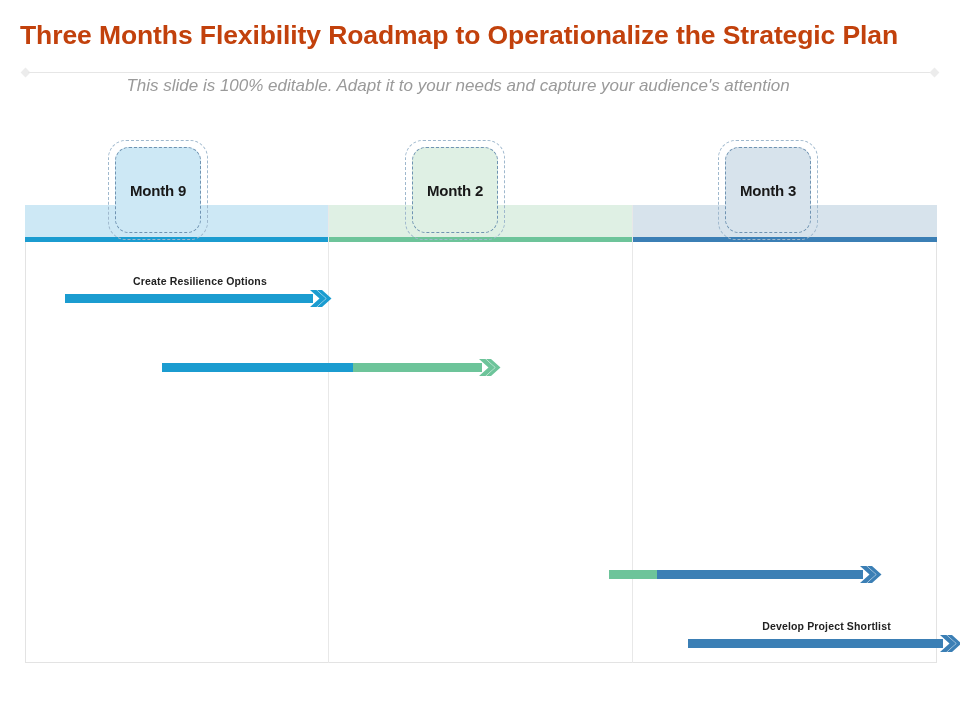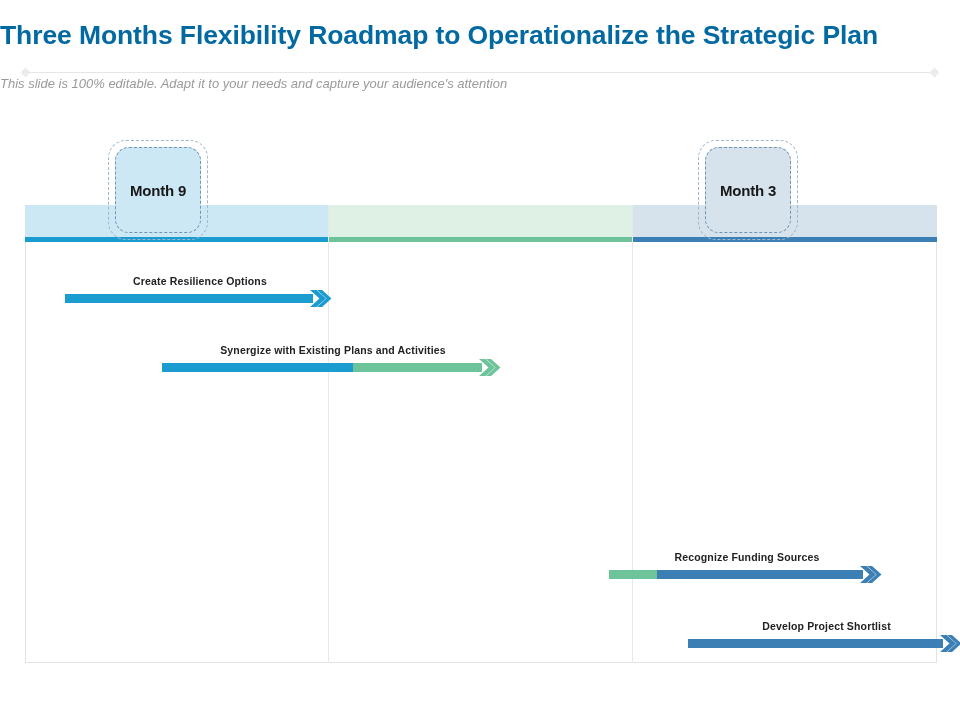--- a/index.html
+++ b/index.html
@@ -7,39 +7,39 @@
     width:960px;height:720px;background:#ffffff;overflow:hidden;
     font-family:"Liberation Sans","DejaVu Sans",sans-serif;
     -webkit-font-smoothing:antialiased;
   }
   .slide{position:relative;width:960px;height:720px;}
 
   
   .title{
     position:absolute;left:0;top:20px;width:848px;
     text-align:center;
-    font-size:26.5px;font-weight:bold;color:#0369a1;
-    letter-spacing:-0.1px;white-space:nowrap;
+    font-size:26.5px;font-weight:bold;color:#c2410c;
+    letter-spacing:-0.1px;white-space:nowrap;padding-left:20px;
   }
   .divider{
     position:absolute;left:22px;top:71px;width:916px;height:3px;
   }
   .divider .line{
     position:absolute;left:6px;top:1px;width:904px;height:1px;
     background:#e6e6e6;
   }
   .divider .dot{
     position:absolute;top:-2px;width:7px;height:7px;
     background:#ececec;transform:rotate(45deg);
   }
   .divider .dot.l{left:0;}
   .divider .dot.r{right:0;}
   .subtitle{
-    position:absolute;left:0;top:76px;width:916px;
-    font-size:13px;font-style:italic;color:#9a9a9a;
+    position:absolute;left:0;top:76px;width:916px;text-align:center;
+    font-size:17px;font-style:italic;color:#9a9a9a;
     white-space:nowrap;
   }
 
   
   .chart{
     position:absolute;left:25px;top:205px;width:776px;height:458px;
   }
   .frame-border{
     position:absolute;left:0;top:0;width:912px;height:458px;
     border-left:1px solid #e3e3e3;border-right:1px solid #e3e3e3;
@@ -117,34 +117,32 @@
           <div class="seg" style="width: 248px; background: rgb(27, 156, 208);"></div>
         </div>
         <div class="head" style="left: 244px;">
           <svg width="24" height="21" viewBox="0 0 24 21">
             <path d="M1 2 L10.5 10.5 L1 19 L7.5 19 L17 10.5 L7.5 2 Z" fill="#1B9CD0"></path>
             <path d="M8 2 L17.5 10.5 L8 19 L13 19 L22.5 10.5 L13 2 Z" fill="#1B9CD0"></path>
           </svg>
         </div>
       </div>
       <div class="task" style="left: 137px; top: 139px; width: 342px;">
-        <div class="cap">Synergize with Existing Plans and Activities</div>
         <div class="bar" style="left: 0px; width: 320px;">
           <div class="seg" style="width: 191px; background: rgb(27, 156, 208);"></div>
           <div class="seg" style="width: 129px; background: rgb(109, 196, 154);"></div>
         </div>
         <div class="head" style="left: 316px;">
           <svg width="24" height="21" viewBox="0 0 24 21">
             <path d="M1 2 L10.5 10.5 L1 19 L7.5 19 L17 10.5 L7.5 2 Z" fill="#6DC49A"></path>
             <path d="M8 2 L17.5 10.5 L8 19 L13 19 L22.5 10.5 L13 2 Z" fill="#6DC49A"></path>
           </svg>
         </div>
       </div>
       <div class="task" style="left: 584px; top: 346px; width: 276px;">
-        <div class="cap">Recognize Funding Sources</div>
         <div class="bar" style="left: 0px; width: 254px;">
           <div class="seg" style="width: 48px; background: rgb(109, 196, 154);"></div>
           <div class="seg" style="width: 206px; background: rgb(59, 127, 181);"></div>
         </div>
         <div class="head" style="left: 250px;">
           <svg width="24" height="21" viewBox="0 0 24 21">
             <path d="M1 2 L10.5 10.5 L1 19 L7.5 19 L17 10.5 L7.5 2 Z" fill="#3B7FB5"></path>
             <path d="M8 2 L17.5 10.5 L8 19 L13 19 L22.5 10.5 L13 2 Z" fill="#3B7FB5"></path>
           </svg>
         </div>
@@ -161,18 +159,23 @@
           </svg>
         </div>
       </div>
     </div>
 
 <div class="badge" style="left: 108px; top: 140px;">
       <div class="outer"></div>
       <div class="inner" style="background: rgb(205, 232, 245);"></div>
       <div class="lbl">Month 9</div>
     </div>
-    <div class="badge" style="left: 698px; top: 140px;">
+    <div class="badge" style="left: 405px; top: 140px;">
+      <div class="outer"></div>
+      <div class="inner" style="background: rgb(223, 240, 228);"></div>
+      <div class="lbl">Month 2</div>
+    </div>
+    <div class="badge" style="left: 718px; top: 140px;">
       <div class="outer"></div>
       <div class="inner" style="background: rgb(215, 227, 236);"></div>
       <div class="lbl">Month 3</div>
     </div>
   </div>
 
 </body></html>

